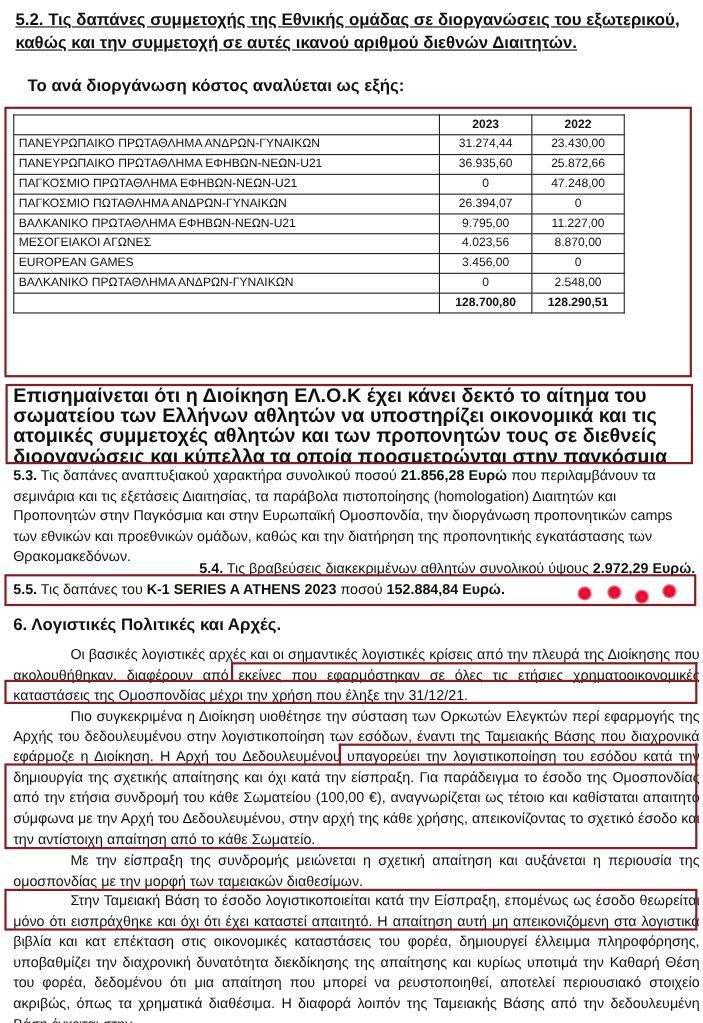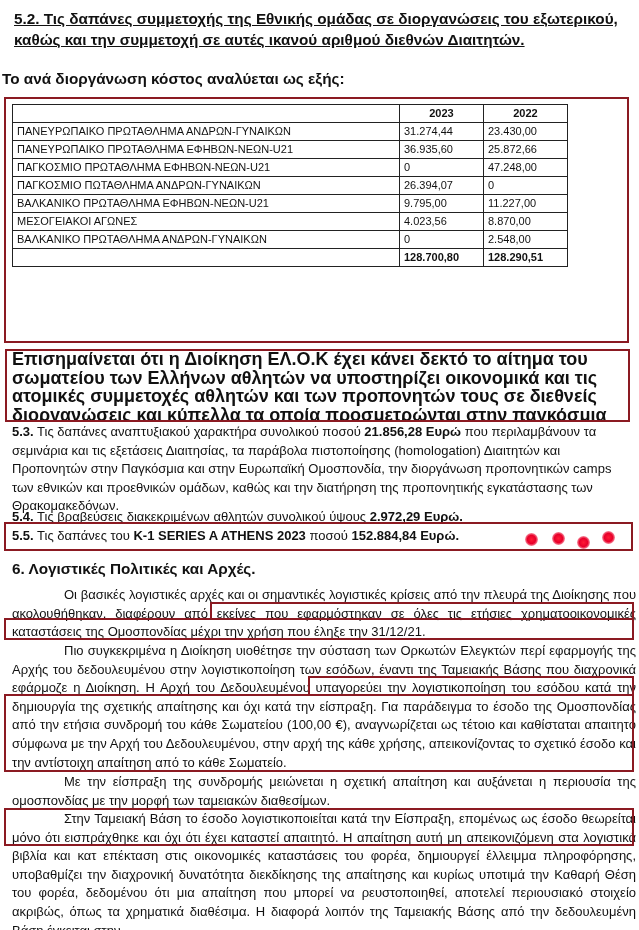--- a/index.html
+++ b/index.html
@@ -1,32 +1,32 @@
 <!DOCTYPE html>
 <html><head>
   <meta charset="utf-8">
   <style>
     html, body { margin:0; padding:0; background:#ffffff; }
     body { width:639px; height:930px; position:relative; overflow:hidden;
       font-family:"Liberation Sans", sans-serif; color:#111; }
     .abs { position:absolute; }
     .h52 { left:14px; top:8px; width:620px; font-size:15.3px; font-weight:bold; line-height:21px;text-decoration:underline; }
-    .subtitle { left:2px; top:70px; font-size:15.3px; font-weight:bold; }
+    .subtitle { left:25px; top:70px; font-size:15.3px; font-weight:bold; }
     .tbl-frame { left:4px; top:97px; width:625px; height:246px; border:2px solid #8b1a22; box-sizing:border-box; }
     table.costs { position:absolute; left:12px; top:104px; border-collapse:collapse; font-size:11px; }
     table.costs td { border:1px solid #222; padding:0 4px; height:17px; line-height:17px; white-space:nowrap; }
     table.costs td.c0 { width:378px; }
-    table.costs td.num { width:75px; text-align:left; }
+    table.costs td.num { width:75px; text-align:center; }
     table.costs tr.hdr td { font-weight:bold; text-align:center; }
     table.costs tr.total td { font-weight:bold; }
     .note-frame { left:5px; top:349px; width:625px; height:73px; border:2px solid #8b1a22; box-sizing:border-box; }
     .note { left:12px; top:350px; width:615px; font-size:18px; font-weight:bold; line-height:18.5px; height:70px; overflow:hidden; }
     .para { font-size:13px; line-height:18.6px; }
     .p53 { left:12px; top:423px; width:620px; }
-    .p54 { left:12px; top:508px; width:620px; }
+    .p54 { left:12px; top:508px; width:620px;text-align:right; }
     .p55-frame { left:4px; top:522px; width:629px; height:29px; border:2px solid #8b1a22; box-sizing:border-box; }
     .p55 { left:12px; top:527px; width:615px; }
     .dot { position:absolute; width:13px; height:13px; border-radius:50%;
       background:radial-gradient(circle, #ff1a35 0%, #e8002a 45%, rgba(240,0,40,0.35) 75%, rgba(255,255,255,0) 100%); }
     .h6 { left:12px; top:560px; font-size:15.3px; font-weight:bold; }
     .p6 { left:12px; width:624px; text-align:justify; }
     .indent { display:inline-block; width:52px; }
     .box { position:absolute; border:2px solid #8b1a22; box-sizing:border-box; }
     b { font-weight:bold; }
   </style>
@@ -68,20 +68,25 @@
         <td class="c0">ΒΑΛΚΑΝΙΚΟ ΠΡΩΤΑΘΛΗΜΑ ΕΦΗΒΩΝ-ΝΕΩΝ-U21</td>
         <td class="num">9.795,00</td>
         <td class="num">11.227,00</td>
       </tr>
       <tr>
         <td class="c0">ΜΕΣΟΓΕΙΑΚΟΙ ΑΓΩΝΕΣ</td>
         <td class="num">4.023,56</td>
         <td class="num">8.870,00</td>
       </tr>
       <tr>
+        <td class="c0">EUROPEAN GAMES</td>
+        <td class="num">3.456,00</td>
+        <td class="num">0</td>
+      </tr>
+      <tr>
         <td class="c0">ΒΑΛΚΑΝΙΚΟ ΠΡΩΤΑΘΛΗΜΑ ΑΝΔΡΩΝ-ΓΥΝΑΙΚΩΝ</td>
         <td class="num">0</td>
         <td class="num">2.548,00</td>
       </tr>
       <tr class="total">
         <td class="c0"></td>
         <td class="num">128.700,80</td>
         <td class="num">128.290,51</td>
       </tr>
     </tbody>

